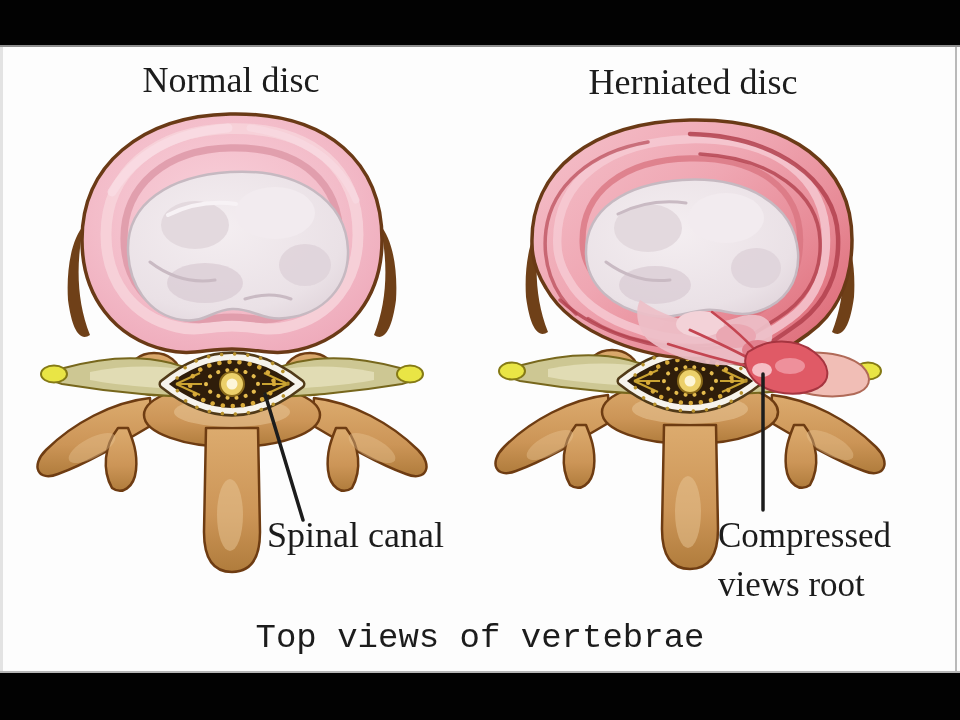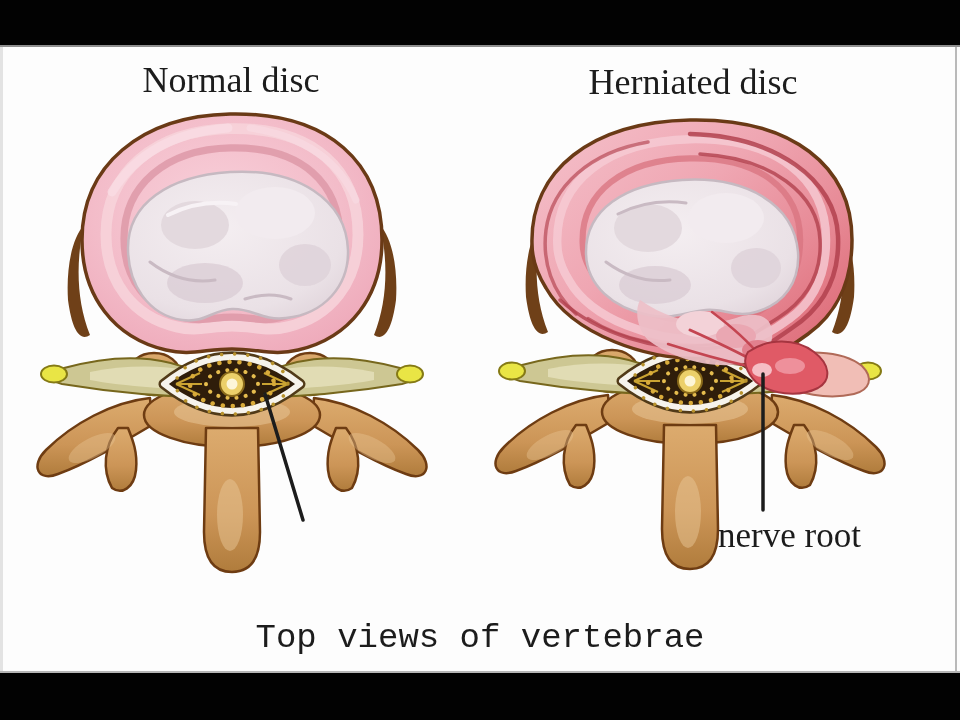--- a/index.html
+++ b/index.html
@@ -175,17 +175,19 @@
     </g>
 
     <g stroke="#1c1c1c" stroke-width="3.5" stroke-linecap="round">
       <line x1="265" y1="394" x2="303" y2="520"></line>
       <line x1="763" y1="374" x2="763" y2="510"></line>
     </g>
   </svg>
 
   <div id="title-left" class="txt title">Normal disc</div>
   <div id="title-right" class="txt title">Herniated disc</div>
+  <div id="label-spinal" class="txt">Spinal canal</div>
   <div id="label-compressed" class="txt">
-    <div>nerve root</div>
+    <div>Compressed</div>
+    <div>views root</div>
   </div>
   <div id="caption" class="txt">Top views of vertebrae</div>
 </div>
 
 </body></html>

